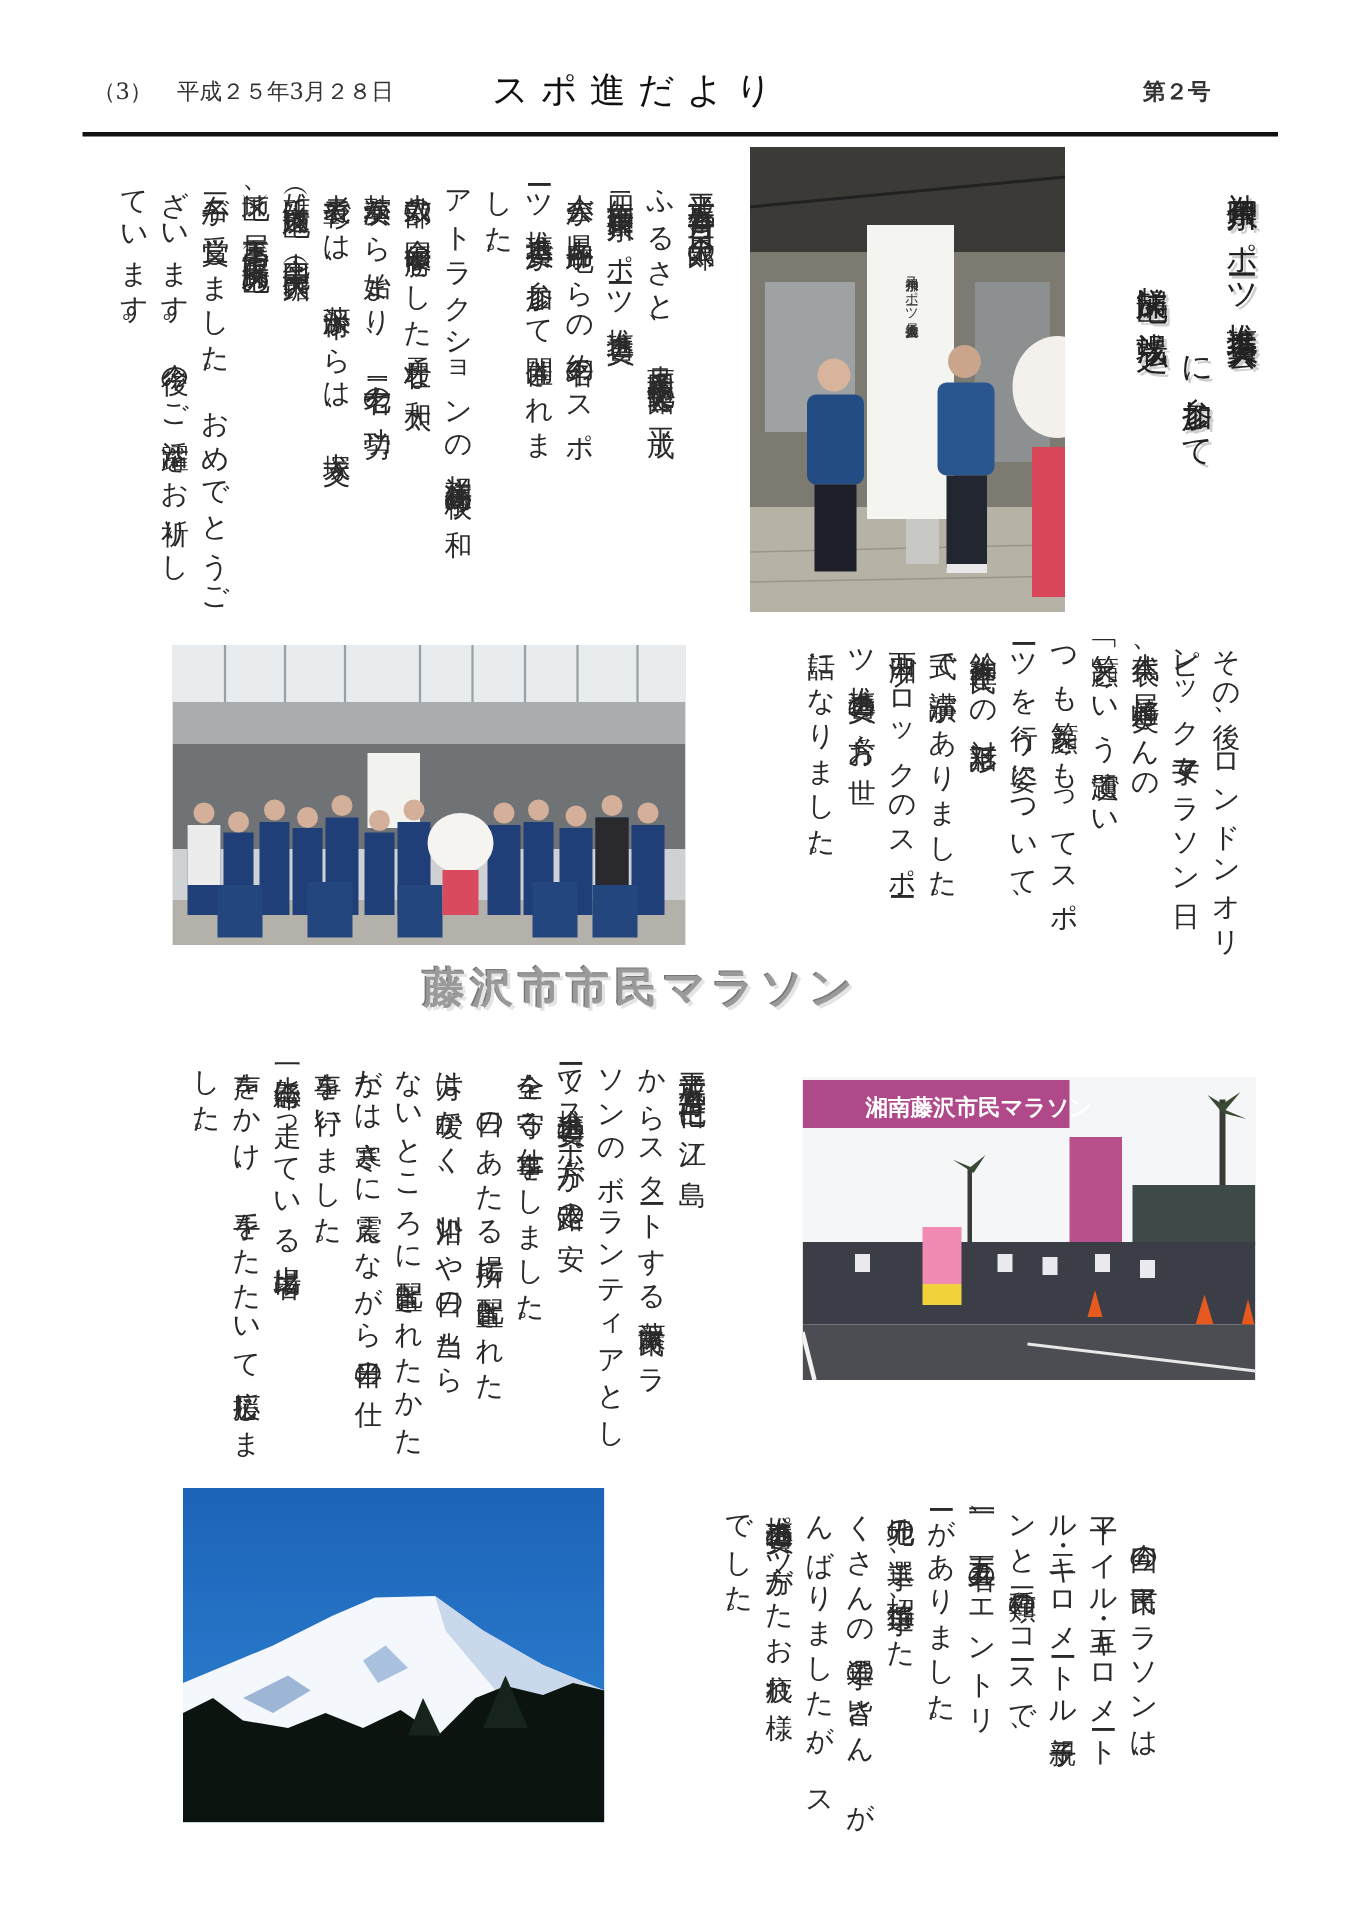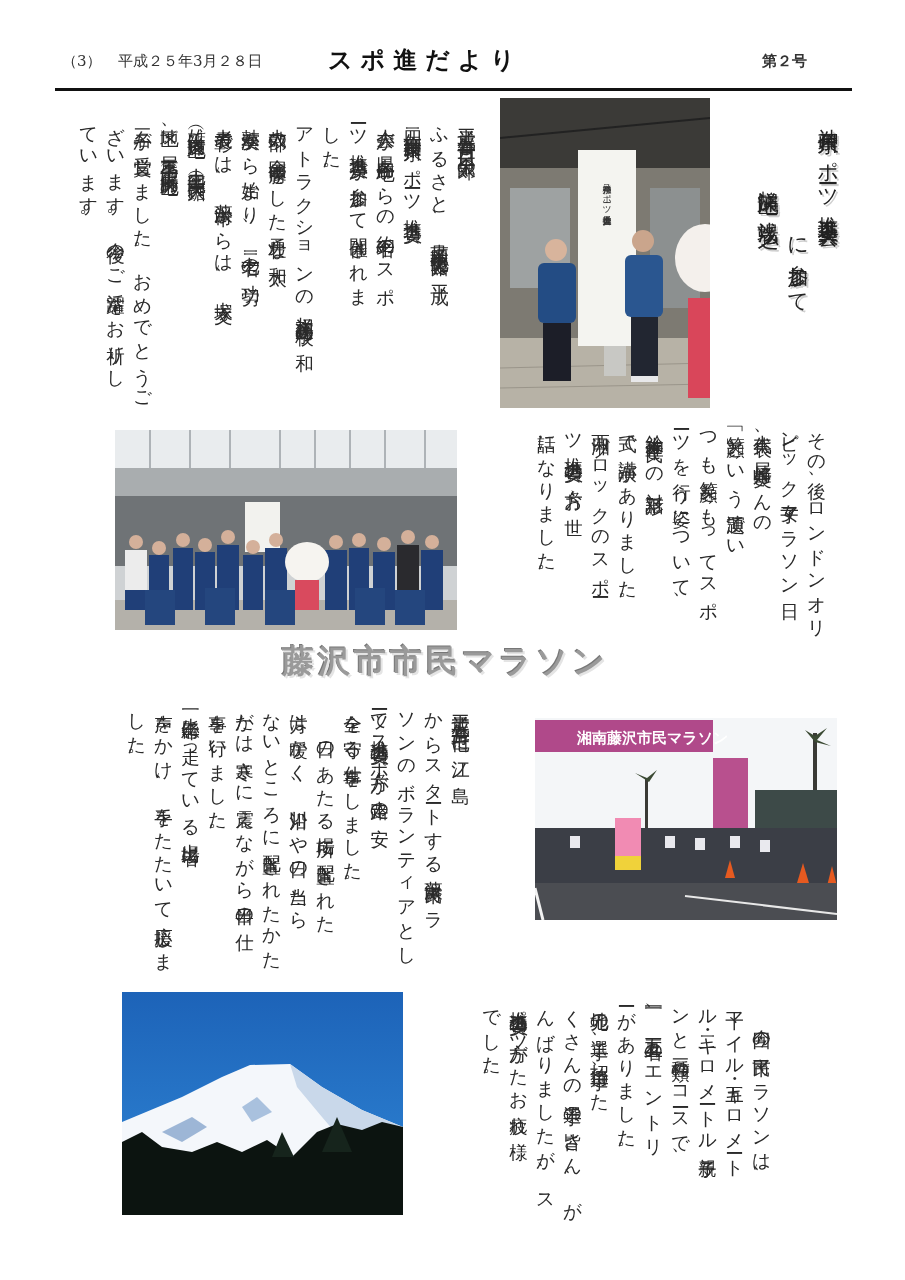--- a/index.html
+++ b/index.html
@@ -1,30 +1,30 @@
 <!DOCTYPE html>
 <html><head>
 <meta charset="utf-8">
 <style>
   html, body { margin:0; padding:0; background:#ffffff; }
   body { width:905px; height:1280px; position:relative; overflow:hidden;
          font-family:"DejaVu Serif", "Liberation Serif", serif; color:#222; }
   .abs { position:absolute; }
   .hdr-text { font-size:15px; color:#333; }
-  .hdr-title { font-family:"DejaVu Sans", sans-serif; font-size:24px; font-weight:bold; letter-spacing:8px; color:#111; }
+  .hdr-title { font-family:"DejaVu Sans", sans-serif; font-size:24px; font-weight:normal; letter-spacing:8px; color:#111; }
   .hdr-rule { left:55px; top:88px; width:797px; height:3px; background:#111; }
 
   .vt { writing-mode:vertical-rl; text-orientation:upright; font-size:18.5px;
         line-height:27px; letter-spacing:2.3px; color:#2a2a2a; white-space:pre-wrap; }
   .headline { writing-mode:vertical-rl; text-orientation:upright; font-size:21px;
               line-height:28px; letter-spacing:2px; color:#222;
               text-shadow: 2px 2px 0 #cfcfcf; white-space:pre; }
 
   .photo { overflow:hidden; }
-  .section-title { font-family:"DejaVu Sans", sans-serif; font-size:32px; font-weight:bold;
+  .section-title { font-family:"DejaVu Sans", sans-serif; font-size:28px; font-weight:bold;
                    letter-spacing:4px; color:#9a9a9a;
                    text-shadow: 2px 2px 0 #e4e4e4, -1px -1px 0 #777; }
 </style>
 </head>
 <body>
 
 <div class="abs hdr-text" style="left:62px; top:52px;">（3）</div>
 <div class="abs hdr-text" style="left:118px; top:52px;">平成２５年3月２８日</div>
 <div class="abs hdr-title" style="left:328px; top:44px;">スポ進だより</div>
 <div class="abs hdr-text" style="left:762px; top:52px;font-weight:bold;">第２号</div>

